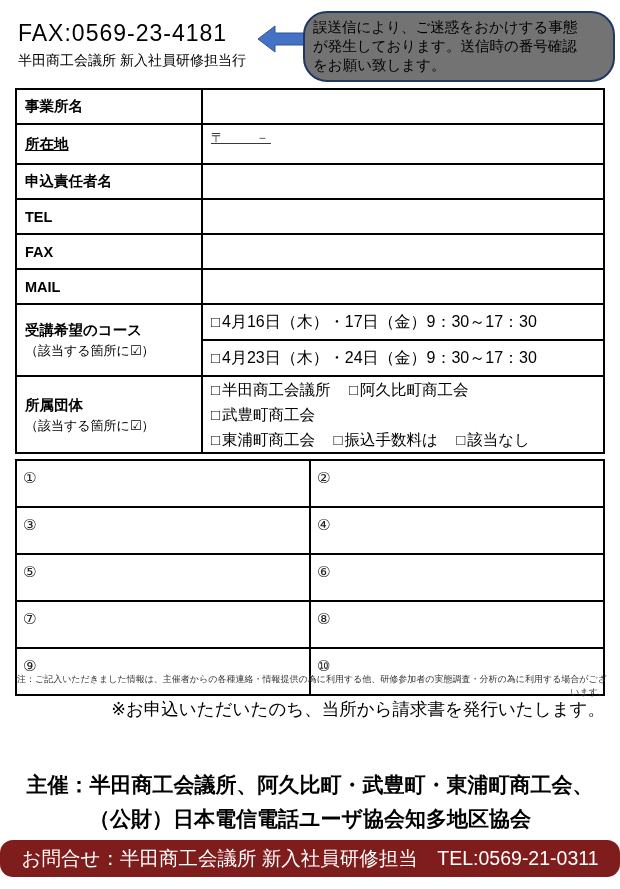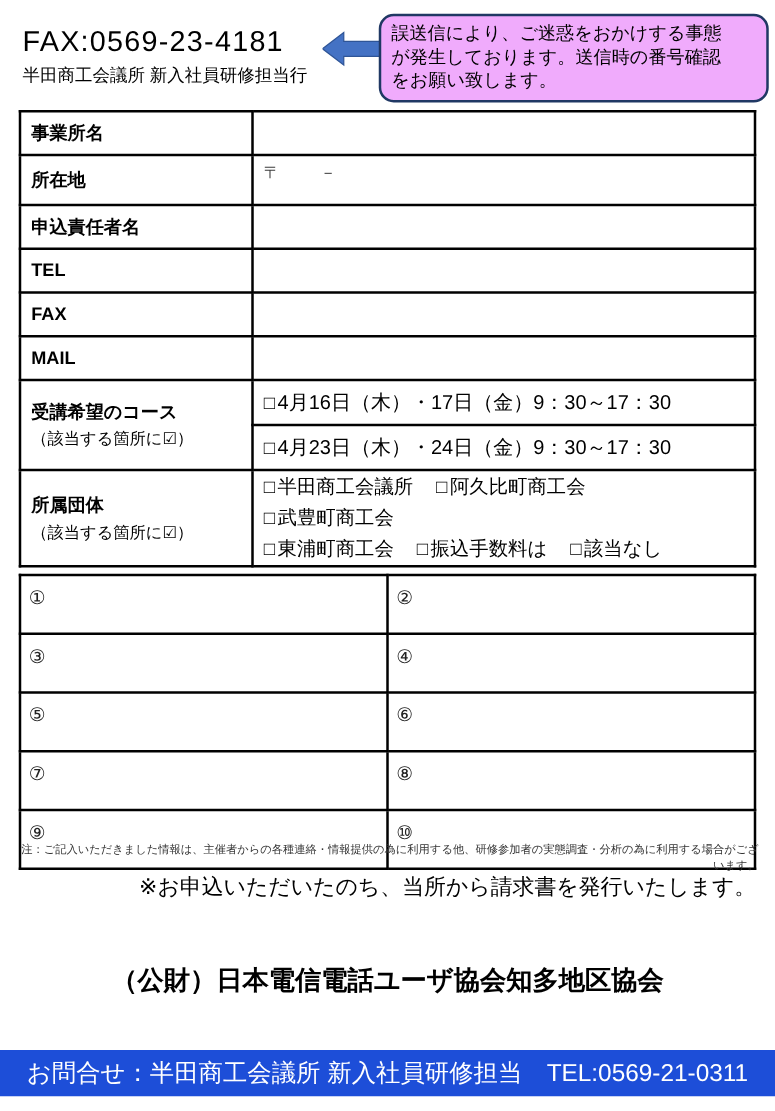--- a/index.html
+++ b/index.html
@@ -9,32 +9,32 @@
     overflow:hidden;
   }
   .page{position:absolute;inset:0;}
 
   
   .fax-title{position:absolute;left:18px;top:20px;font-size:23px;letter-spacing:1px;font-weight:400;}
   .fax-sub{position:absolute;left:18px;top:52px;font-size:14px;}
   .arrow-wrap{position:absolute;left:258px;top:24px;width:46px;height:30px;}
   .callout{
     position:absolute;left:303px;top:11px;width:292px;
-    border:2px solid #000000;border-radius:12px;padding:5px 8px;
-    font-size:14.5px;line-height:19px;background:#f0abfc;
+    border:2px solid #000000;border-radius:24px;padding:5px 8px;
+    font-size:14.5px;line-height:19px;background:#737373;
   }
 
   
   table{border-collapse:collapse;}
   .form-table{position:absolute;left:15px;top:88px;width:590px;table-layout:fixed;}
   .form-table td{border:2px solid #000;padding:0 8px;vertical-align:middle;}
   .form-table .lbl{width:168px;font-weight:bold;font-size:14.5px;}
   .form-table .val{font-size:13px;}
   .row-std td{height:33px;}
-  .row-addr td{height:34px;vertical-align:top;}
+  .row-addr td{height:34px;vertical-align:top;text-decoration:underline;}
   .row-addr .val{padding-top:4px;color:#3a3a3a;font-size:13px;letter-spacing:2px;}
   .row-addr .lbl{vertical-align:middle;}
   .lbl-stack{font-weight:bold;font-size:14.5px;line-height:22px;}
   .lbl-sub{font-weight:normal;font-size:13px;line-height:20px;}
   .row-course td{height:34px;}
   .opt{font-size:16px;}
   .cb{font-size:15px;margin-right:2px;}
   .row-aff td{height:52px;}
   .aff-line{font-size:15.5px;line-height:25px;}
   .aff-item{margin-right:14px;white-space:nowrap;}
@@ -168,20 +168,21 @@
       <td><span>⑨</span></td>
       <td><span>⑩</span></td>
     </tr>
   </tbody>
     </table>
 
   <div class="privacy-note">注：ご記入いただきました情報は、主催者からの各種連絡・情報提供の為に利用する他、研修参加者の実態調査・分析の為に利用する場合がございます。</div>
   <div class="note-line1">※お申込いただいたのち、当所から請求書を発行いたします。</div>
 
   <div class="organizer">
+    <div>主催：半田商工会議所、阿久比町・武豊町・東浦町商工会、</div>
     <div>（公財）日本電信電話ユーザ協会知多地区協会</div>
   </div>
 
-  <div class="banner" style="background: #1d4ed8;">
+  <div class="banner" style="background: #7f1d1d; border-radius: 13px;">
     <span>お問合せ：半田商工会議所 新入社員研修担当　TEL:0569-21-0311</span>
   </div>
 
 </div>
 
 </body></html>

